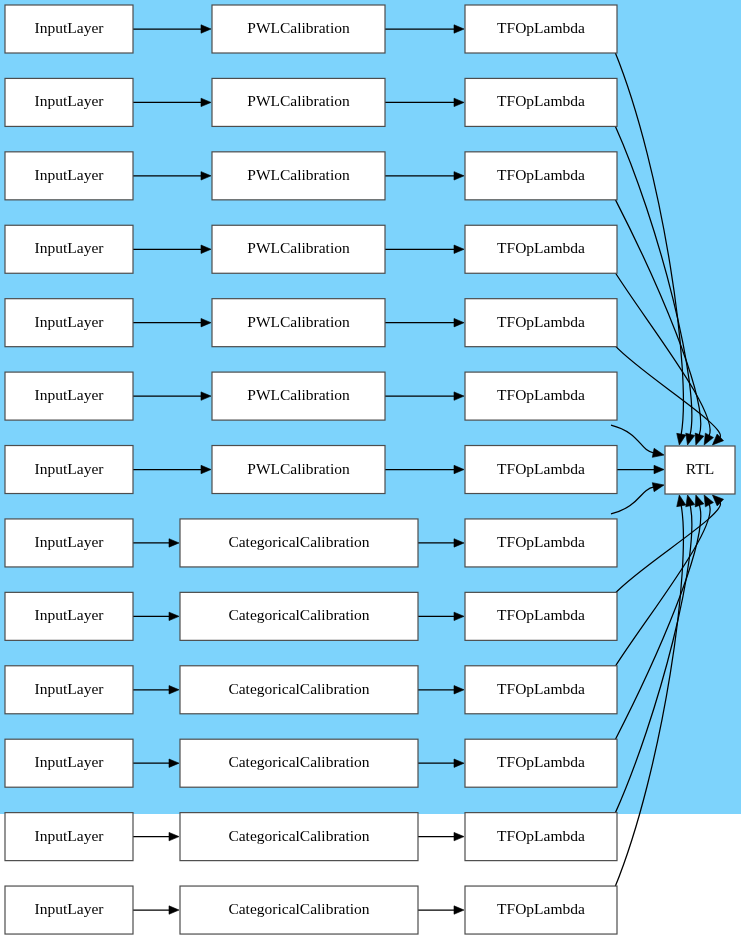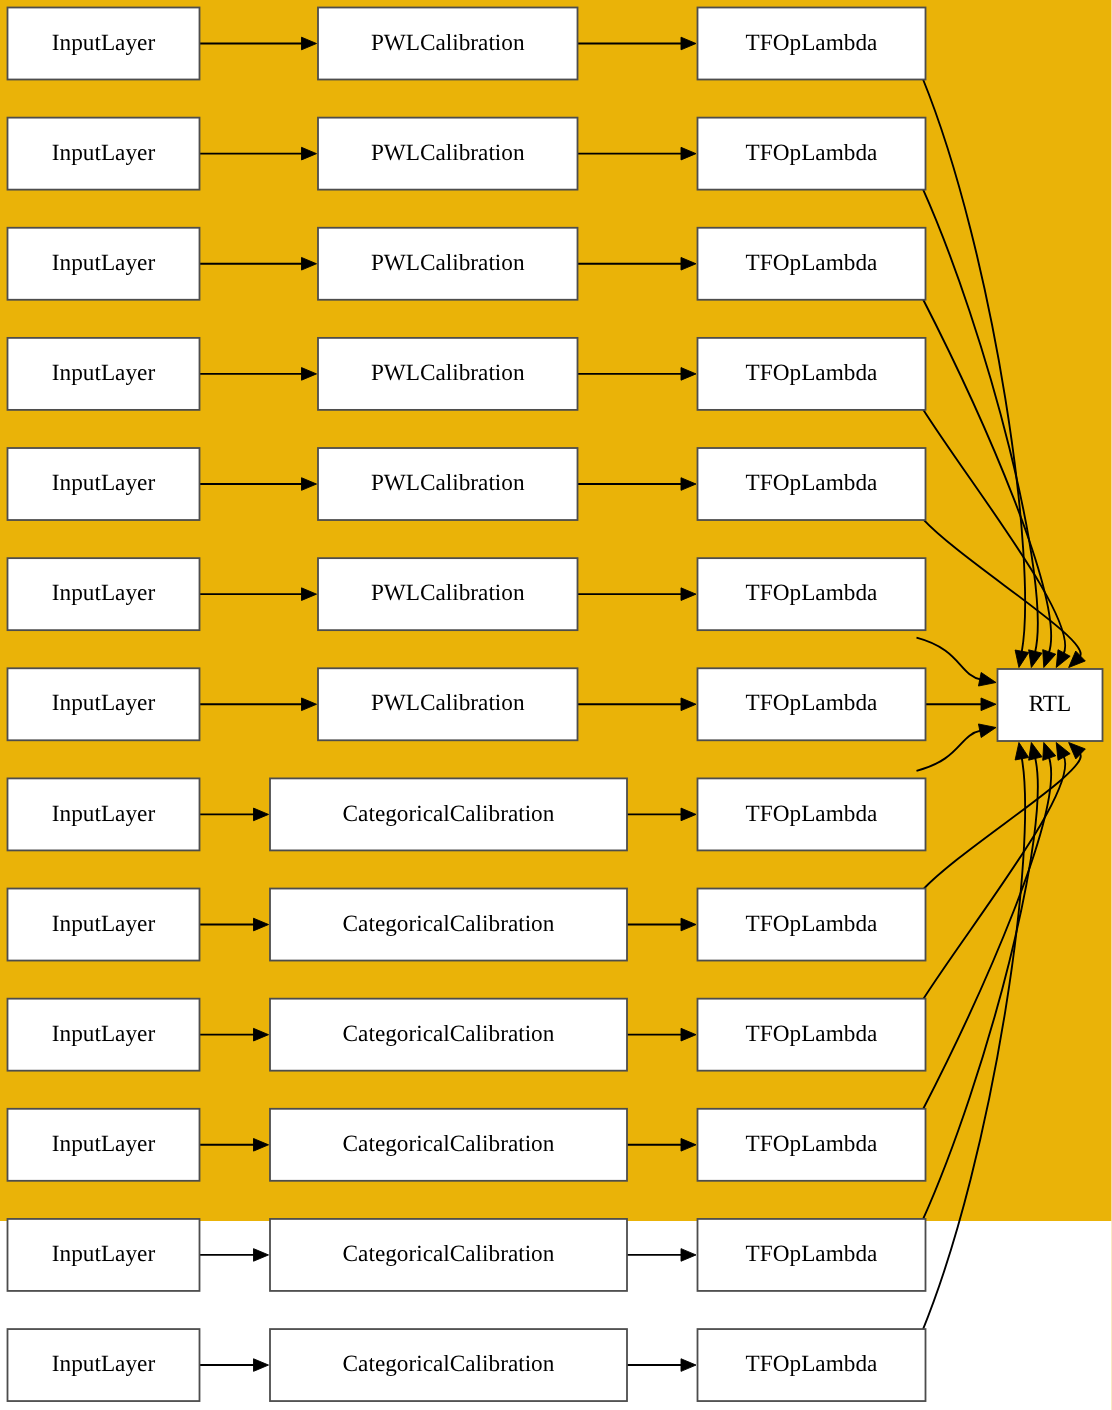--- a/index.html
+++ b/index.html
@@ -10,21 +10,21 @@
   body {
     width: 741px;
     height: 940px;
     font-family: "Liberation Serif", "DejaVu Serif", serif;
     overflow: hidden;
   }
   #graph-root {
     position: relative;
     width: 741px;
     height: 814px;
-    background: #eab308;
+    background: #7dd3fc;
   }
   #graph-svg {
     display: block;
     width: 741px;
     height: 940px;
   }
   .node-box {
     fill: #ffffff;
     stroke: #4d4d4d;
     stroke-width: 1.2;

